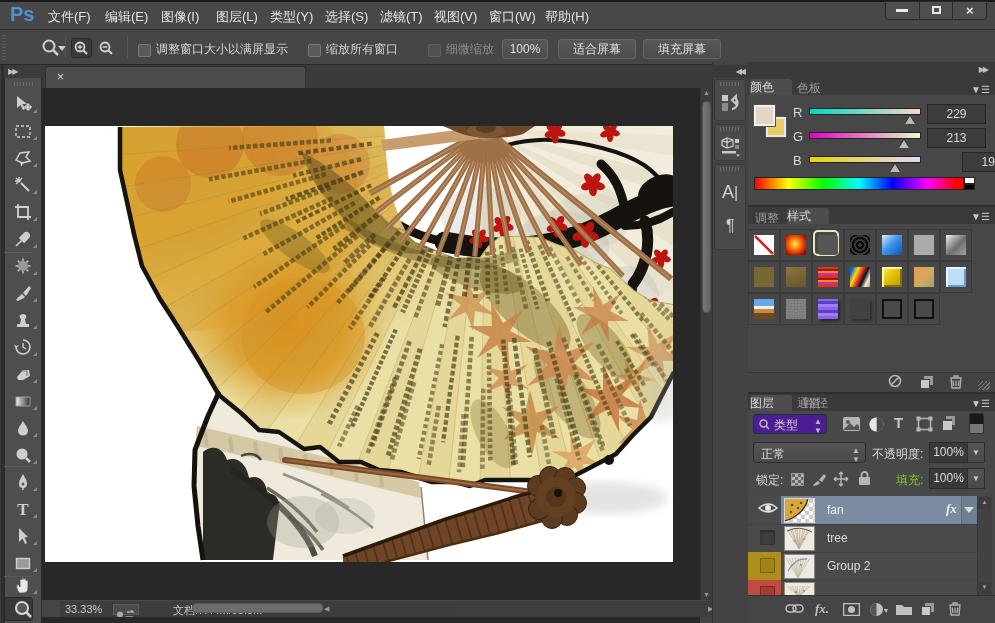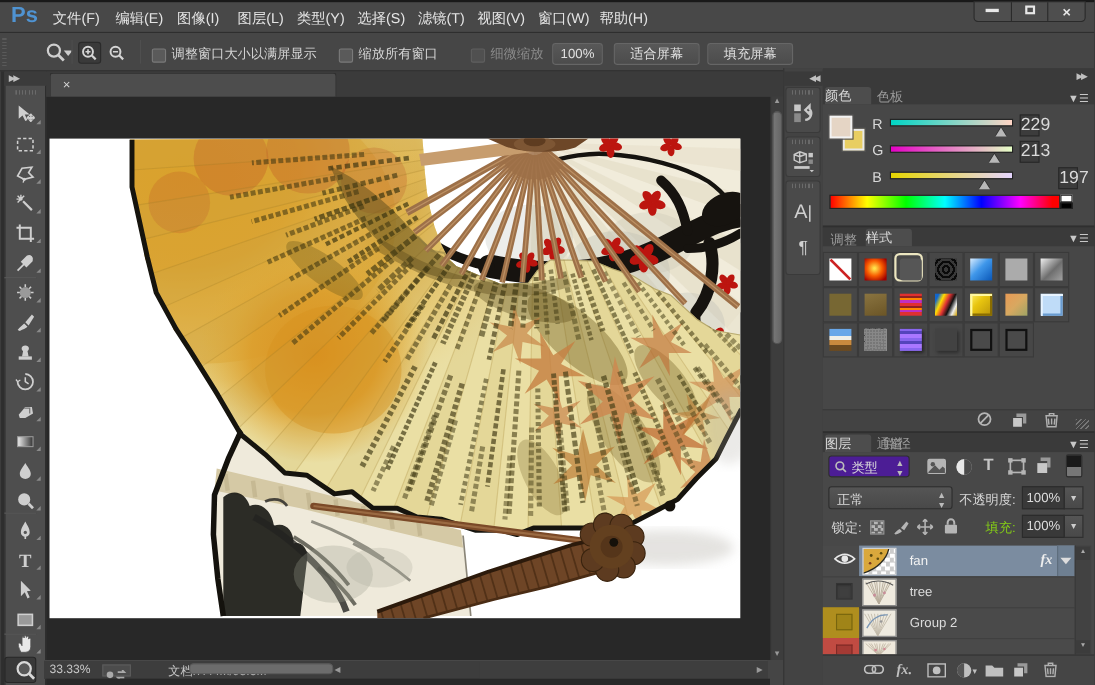--- a/index.html
+++ b/index.html
@@ -27,40 +27,40 @@
 .grip{position:absolute;height:4px;background-image:repeating-linear-gradient(90deg,#6a6a6a 0 1px,transparent 1px 3px)}
 .tsep{position:absolute;left:4px;width:29px;height:1px;background:#3c3c3c;border-bottom:1px solid #5c5c5c}
 #ztool{position:absolute;left:4px;top:597px;width:29px;height:24px;background:#393939;border:1px solid #272727;border-radius:3px}
 
 #pasteboard{left:42px;top:88px;width:658px;height:512px;background:#282828}
 #canvas{left:45px;top:126px;width:628px;height:436px;background:#fff;overflow:hidden}
 
 #vscroll{left:700px;top:88px;width:12px;height:512px;background:#3d3d3d;border-left:1px solid #333}
 #vthumb{left:1px;top:13px;width:9px;height:212px;background:linear-gradient(90deg,#777,#666);border-radius:5px;border:1px solid #555}
 .sarrow{position:absolute;color:#999;font-size:7px}
-#statusbar{left:40px;top:600px;width:658px;height:17px;background:#3e3e3e;border-top:1px solid #484848}
+#statusbar{left:60px;top:600px;width:658px;height:17px;background:#3e3e3e;border-top:1px solid #484848}
 #hscroll{left:262px;top:0px;width:396px;height:16px;background:#3d3d3d}
 #hthumb{position:absolute;left:132px;top:2px;width:131px;height:10px;background:#6c6c6c;border-radius:4px;border:1px solid #5a5a5a}
 #bottomstrip{left:42px;top:617px;width:658px;height:6px;background:#282828}
 
 #dock{left:712px;top:62px;width:36px;height:561px;background:#434343;border-left:1px solid #333}
 #dockhdr{left:712px;top:65px;width:36px;height:13px;background:#3a3a3a;color:#c0c0c0;font-size:8px;text-align:right;line-height:13px;padding-right:4px;letter-spacing:-2px}
 .dgrp{position:absolute;left:714px;width:32px;background:#4a4a4a;border:1px solid #3a3a3a;border-radius:3px}
 
 #panels{left:748px;top:62px;width:247px;height:561px;background:#454545}
 .phdr{left:748px;top:62px;width:247px;height:16px;background:#3a3a3a;color:#c0c0c0;font-size:8px;text-align:right;line-height:15px;padding-right:8px;letter-spacing:-2px}
 .ptabs{position:absolute;left:748px;width:247px;height:17px;background:#3a3a3a}
 .ptab{position:absolute;top:1px;height:16px;background:#4d4d4d;border-radius:3px 3px 0 0;color:#d8d8d8;font-size:12px;text-align:left;line-height:16px}
 .ptabi{position:absolute;top:2px;color:#9b9b9b;font-size:12px;line-height:15px}
 .pmenu{position:absolute;color:#c8c8c8;font-size:10px}
 .pbody{position:absolute;left:748px;width:247px;background:#474747}
 
 .slider{position:absolute;width:112px;height:7px;border:1px solid #222}
 .sthumb{position:absolute;width:0;height:0;border-left:5px solid transparent;border-right:5px solid transparent;border-bottom:8px solid #b8b8b8;filter:drop-shadow(0 -1px 0 #222)}
-.vbox{position:absolute;width:18px;height:20px;background:#3c3c3c;border:1px solid #272727;color:#dadada;font-size:16px;text-align:center;line-height:18px}
+.vbox{position:absolute;width:59px;height:20px;background:#3c3c3c;border:1px solid #272727;color:#dadada;font-size:12px;text-align:center;line-height:18px}
 .rgb{position:absolute;color:#d8d8d8;font-size:13px}
 
 .scell{position:absolute;width:32px;height:32px;border:1px solid #3a3a3a}
 .sw{position:absolute;left:5px;top:5px;width:20px;height:20px}
 
 .lrow{position:absolute;left:748px;width:229px;height:28px}
 .combo{position:absolute;background:linear-gradient(#555,#494949);border:1px solid #2e2e2e;border-radius:3px;color:#dcdcdc;font-size:12px}
 .num{position:absolute;background:#393939;border:1px solid #2b2b2b;color:#dcdcdc;font-size:12px;text-align:center}
 .numbtn{position:absolute;background:linear-gradient(#555,#494949);border:1px solid #2e2e2e;color:#ccc;font-size:8px;text-align:center}
 </style></head><body>

